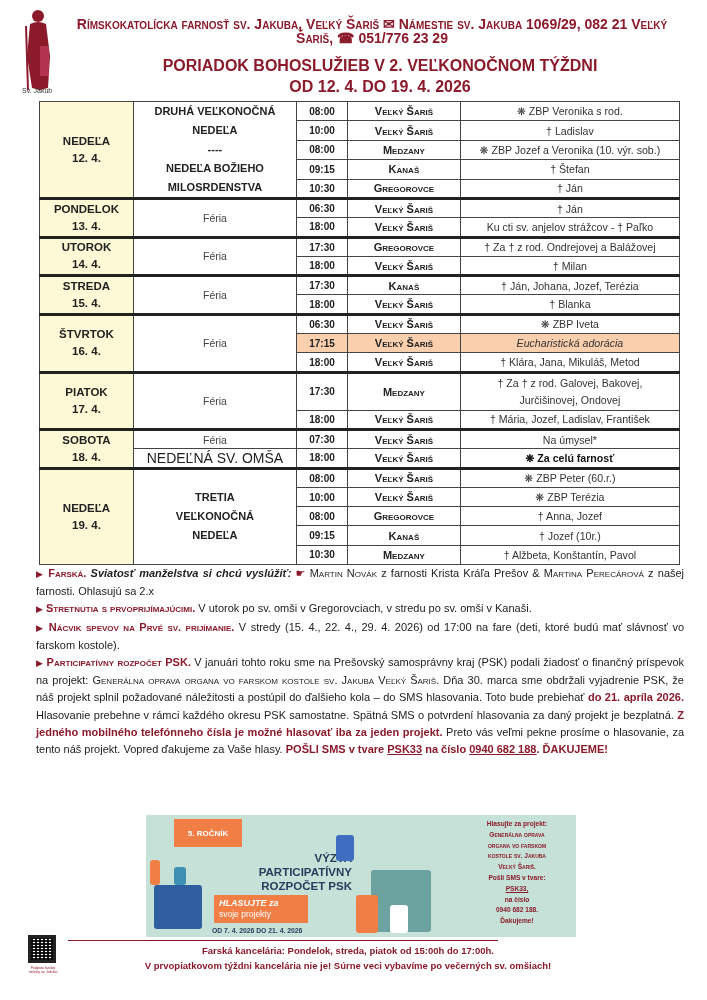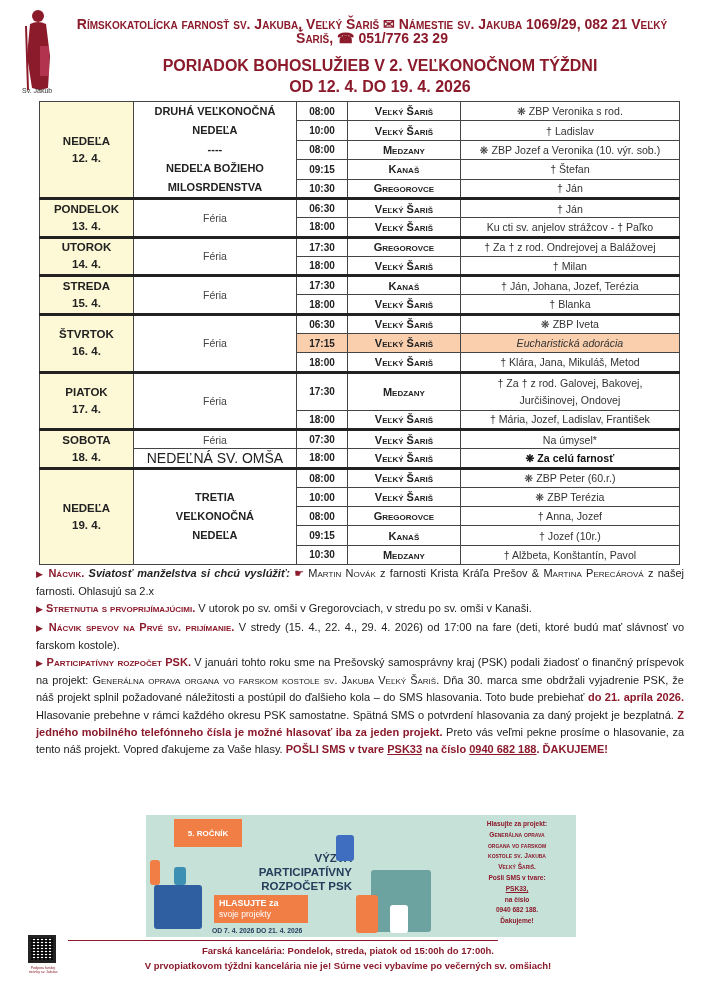--- a/index.html
+++ b/index.html
@@ -26,21 +26,21 @@
   .notes { position: absolute; left: 36px; top: 565px; width: 648px; font-size: 11px; line-height: 17.2px; text-align: justify; color: #222; }
   .notes p { margin: 0; }
   .notes .hd { color: #8b1a2b; font-weight: bold; font-variant: small-caps; }
   .tri { color: #8b1a2b; font-size: 9px; }
   .red-b { color: #8b1a2b; font-weight: bold; }
   .u { text-decoration: underline; }
   .banner { position: absolute; left: 146px; top: 815px; width: 430px; height: 122px; background: #c6e1d8; }
   .banner .badge { position: absolute; left: 28px; top: 4px; width: 68px; height: 28px; background: #f07e45; color: #fff; font-size: 8px; font-weight: bold; display: flex; align-items: center; justify-content: center; }
   .banner .vyzva { position: absolute; left: 66px; top: 36px; width: 140px; text-align: right; font-weight: bold; color: #243e5c; font-size: 11.5px; line-height: 14px; }
   .banner .cta { position: absolute; left: 68px; top: 80px; width: 94px; height: 28px; background: #f07e45; color: #fff; font-size: 8.5px; line-height: 11px; padding: 3px 5px; }
-  .banner .cta b { font-size: 9px; }
+  .banner .cta b { font-size: 9px; font-style: italic; }
   .banner .dates { position: absolute; left: 66px; top: 112px; font-size: 6.8px; font-weight: bold; color: #243e5c; }
   .banner .fig { position: absolute; border-radius: 3px; }
   .banner .side { position: absolute; left: 316px; top: 4px; width: 110px; text-align: center; color: #8b1a2b; font-weight: bold; font-size: 6.6px; line-height: 10.8px; }
   .qr { position: absolute; left: 28px; top: 935px; width: 28px; height: 28px; background:
     repeating-linear-gradient(90deg, #222 0 2px, #fff 2px 4px),
     repeating-linear-gradient(0deg, #222 0 2px, #fff 2px 3px); background-blend-mode: multiply; border: 3px solid #222; }
   .qr-cap { position: absolute; left: 26px; top: 966px; width: 34px; font-size: 3.5px; color: #8b1a2b; text-align: center; }
   .footline { position: absolute; left: 68px; top: 940px; width: 430px; border-top: 1.5px solid #8b1a2b; }
   .footer { position: absolute; left: 68px; top: 943px; width: 560px; text-align: center; color: #8b1a2b; font-weight: bold; font-size: 9.5px; line-height: 15px; }
   .footer .pray { font-style: italic; margin-top: 36px; }
@@ -240,21 +240,21 @@
     <td class="time">10:30</td>
     <td class="place">Medzany</td>
     <td class="intent">† Alžbeta, Konštantín, Pavol</td>
   </tr>
 </tbody>
   </table>
 
 <div class="notes">
   <p>
     <span class="tri">▶</span>
-    <span class="hd">Nácvik.</span>
+    <span class="hd">Farská.</span>
     <b><i>Sviatosť manželstva si chcú vyslúžiť:</i></b>
     <span class="maroon">☛</span>
     <span class="sc">Martin Novák</span>
     <span>z farnosti Krista Kráľa Prešov &amp;</span>
     <span class="sc">Martina Perecárová</span>
     <span>z našej farnosti.  Ohlasujú sa 2.x</span>
   </p>
   <p>
     <span class="tri">▶</span>
     <span class="hd">Stretnutia s prvoprijímajúcimi.</span>

